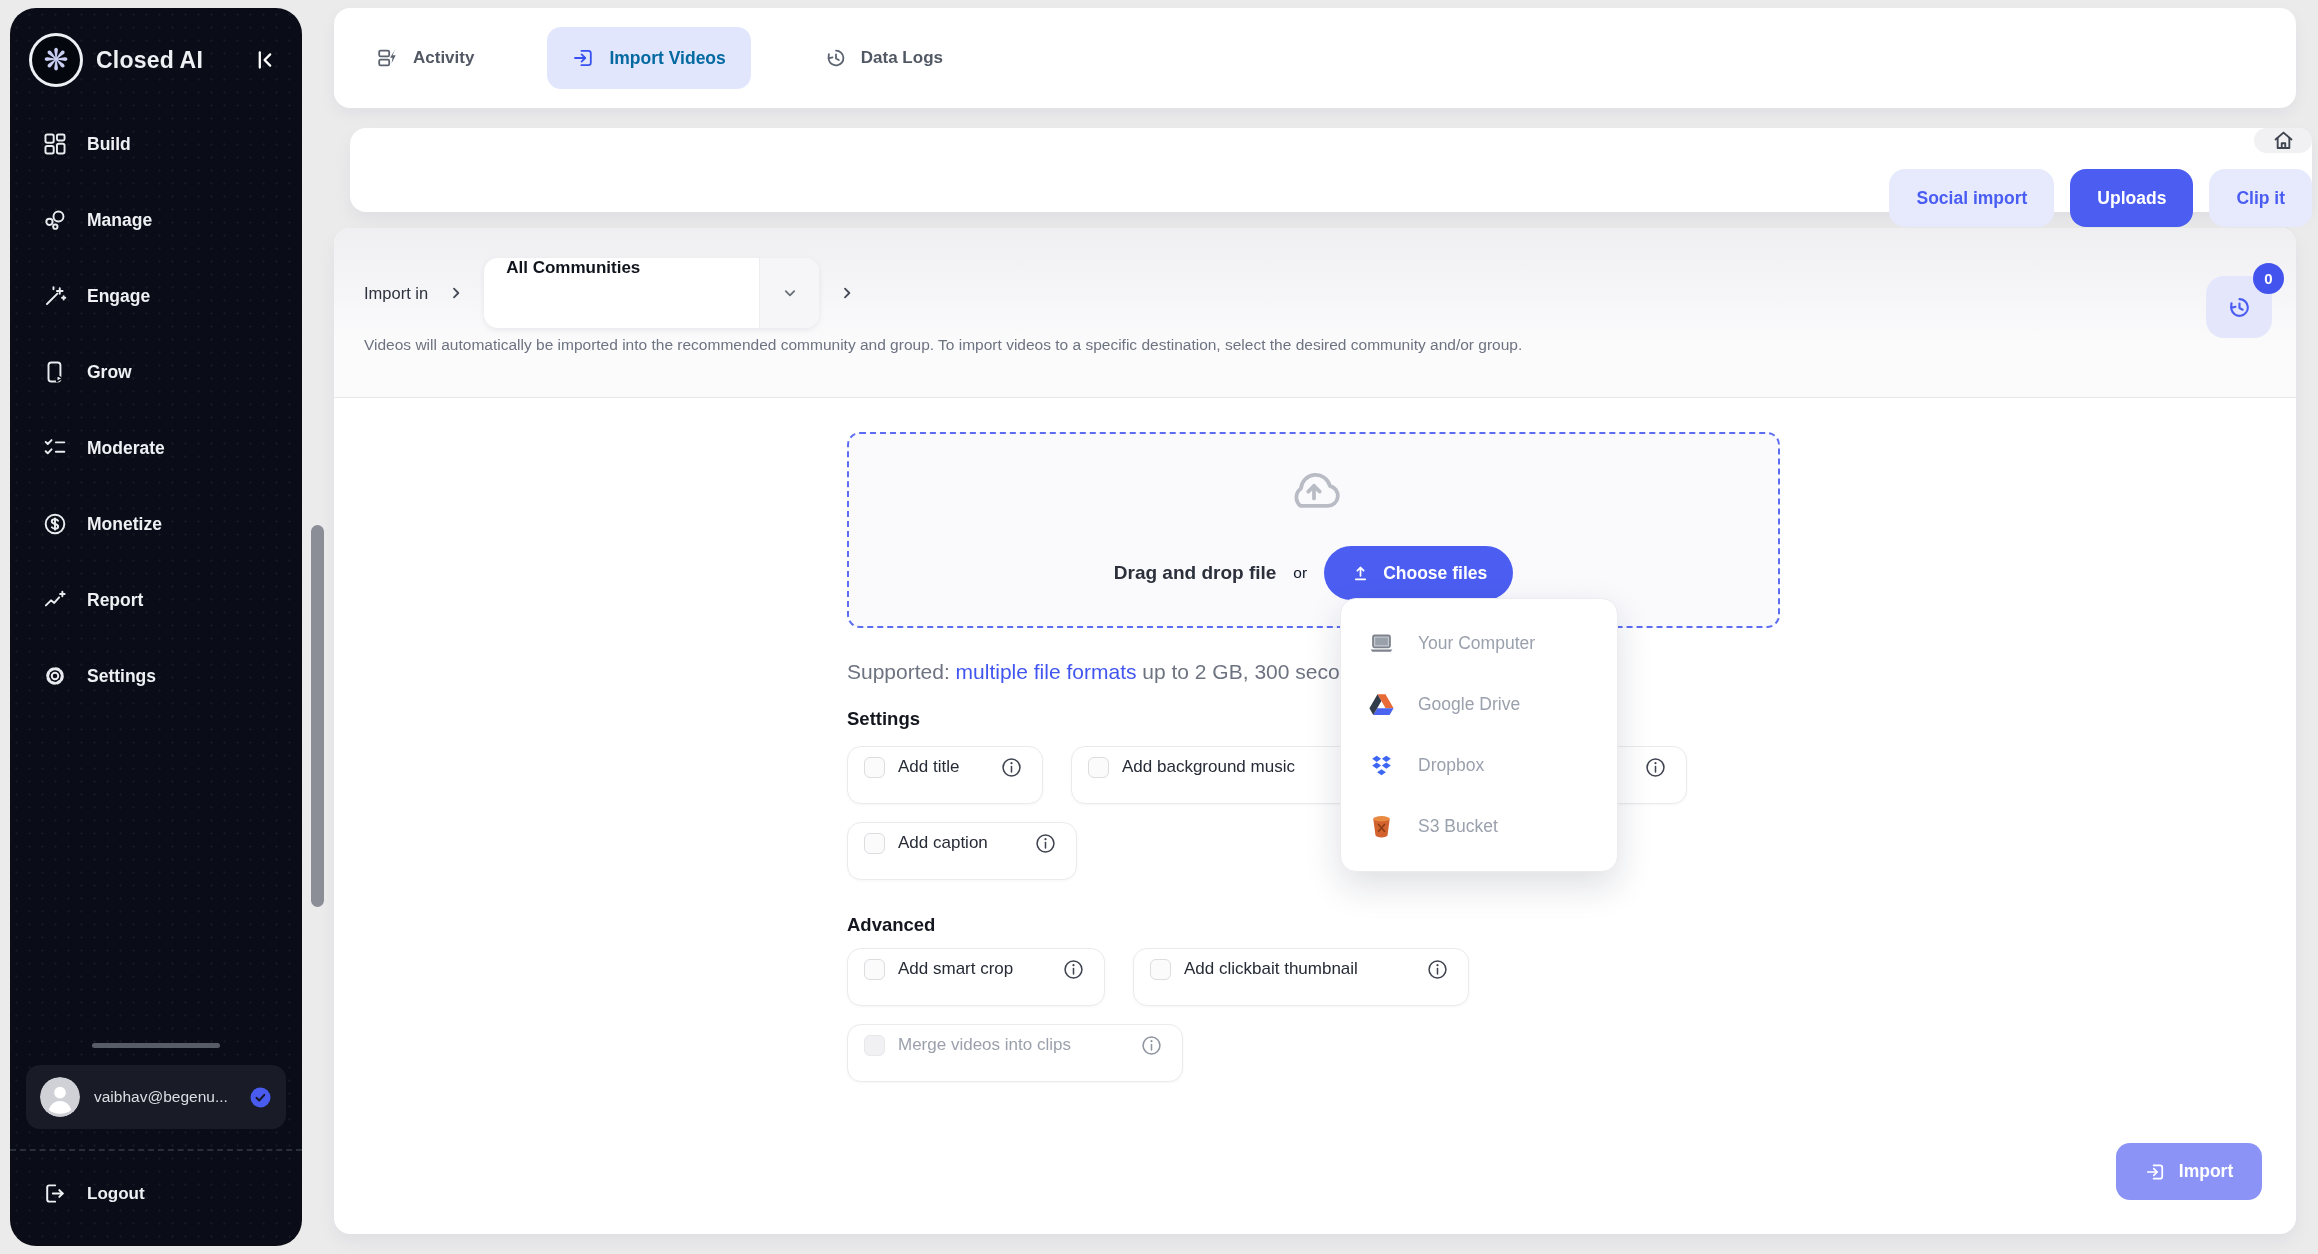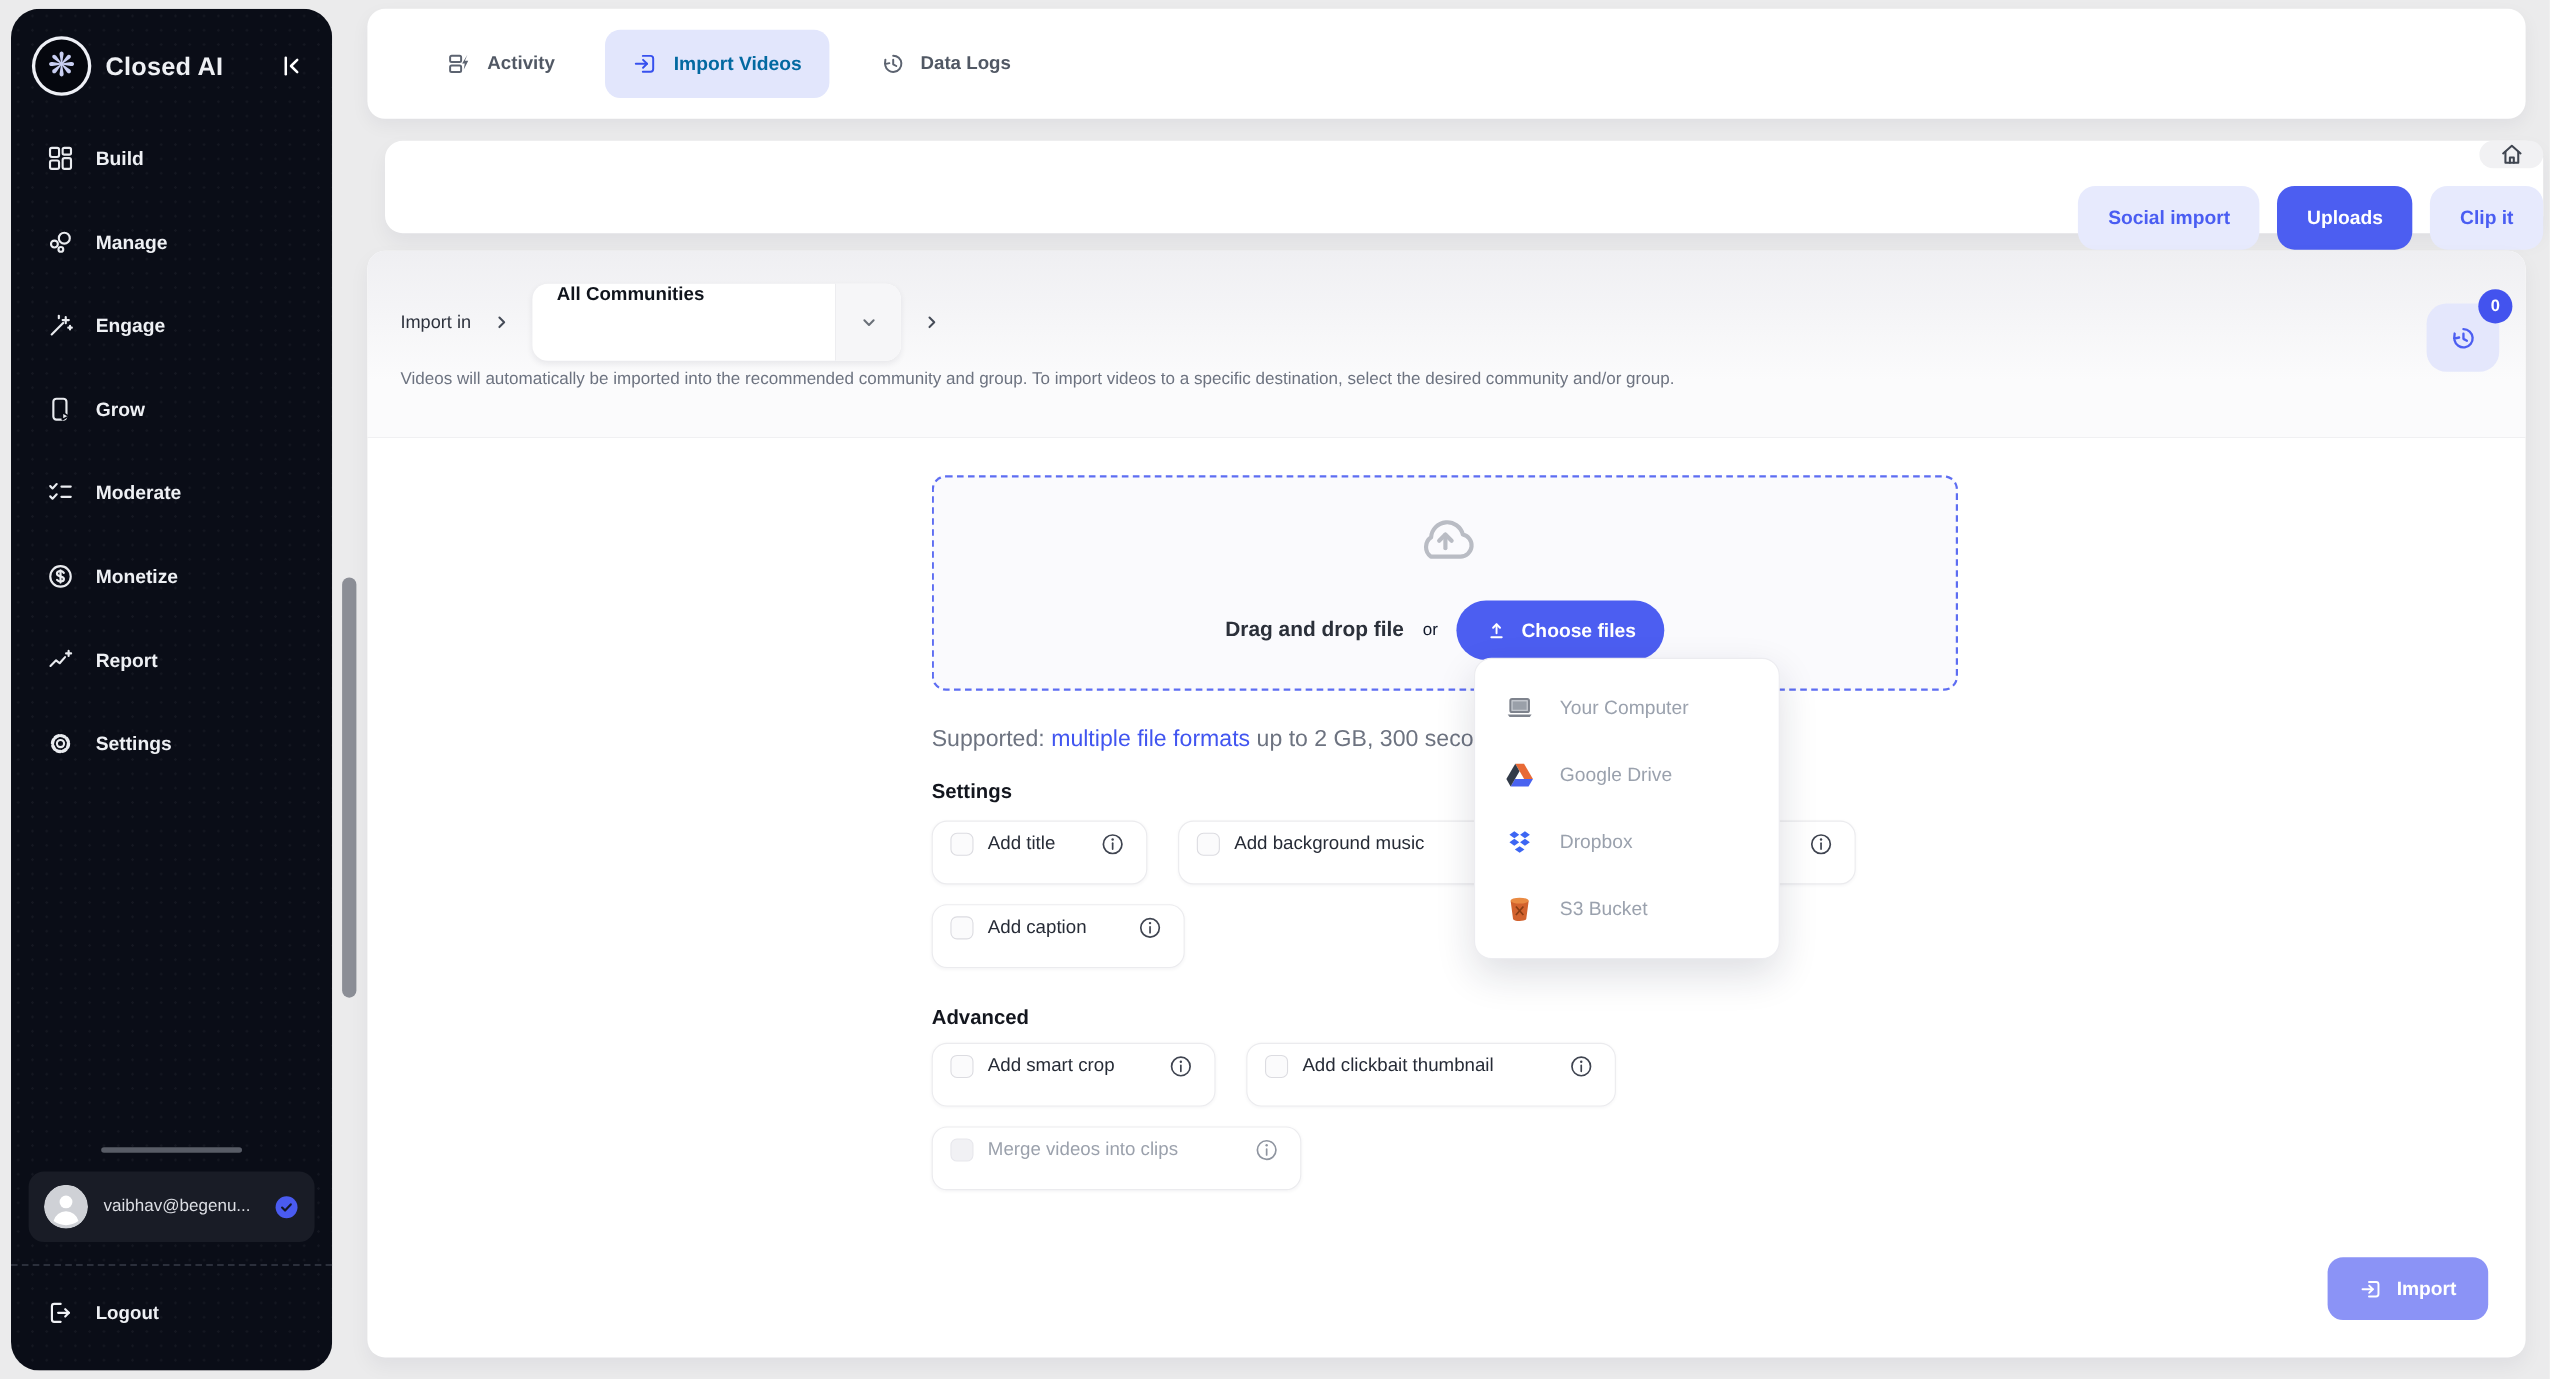--- a/index.html
+++ b/index.html
@@ -38,21 +38,21 @@
   .logout-label { font-size:17px; font-weight:600; }
 
   
   .scroll-thumb { position:absolute; left:311px; top:525px; width:13px; height:382px;
     background:#8b8e96; border-radius:7px; }
 
   
   .main { position:absolute; left:334px; top:0; width:1962px; height:1254px; }
   .topcard { position:absolute; left:0; top:8px; width:1962px; height:100px; background:#fff;
     border-radius:16px; box-shadow:0 6px 16px rgba(20,25,50,.05); }
-  #top-tabs { display:flex; align-items:center; height:100%; padding-left:72px; gap:46px; }
+  #top-tabs { display:flex; align-items:center; height:100%; padding-left:42px; gap:73px; }
   .ttab { display:flex; align-items:center; gap:13px; color:#515864; font-weight:600;
     font-size:17px; cursor:pointer; }
   .ttab .icon { width:24px; height:24px; color:#5c6370; }
   .ttab.active { background:#e2e6fc; color:#0369a1; height:62px; padding:0 25px;
     border-radius:14px; font-weight:700; font-size:17.5px; }
   .ttab.active .icon { color:#3750ee; }
 
   .toolbar { position:absolute; left:16px; top:128px; width:1962px; height:84px; background:#fff;
     border-radius:16px; box-shadow:0 8px 18px rgba(20,25,50,.05);
     display:flex; align-items:flex-end; padding-left:24px; gap:16px;flex-direction:column; }

